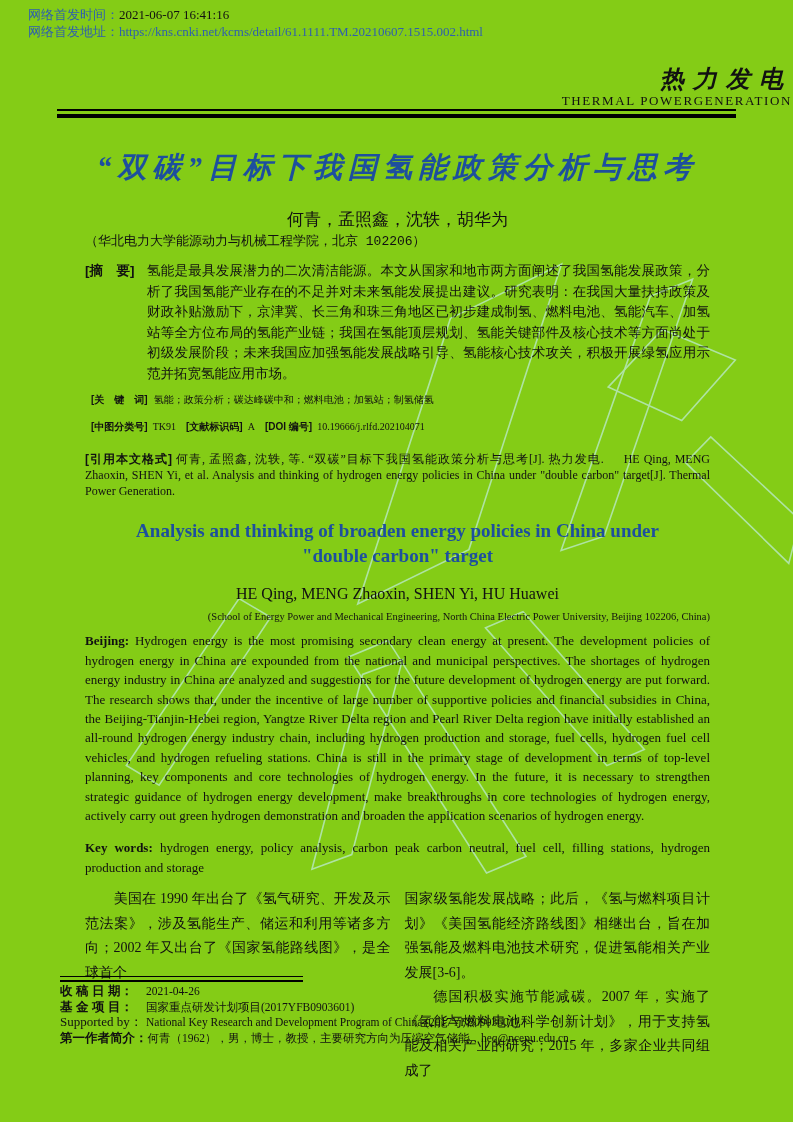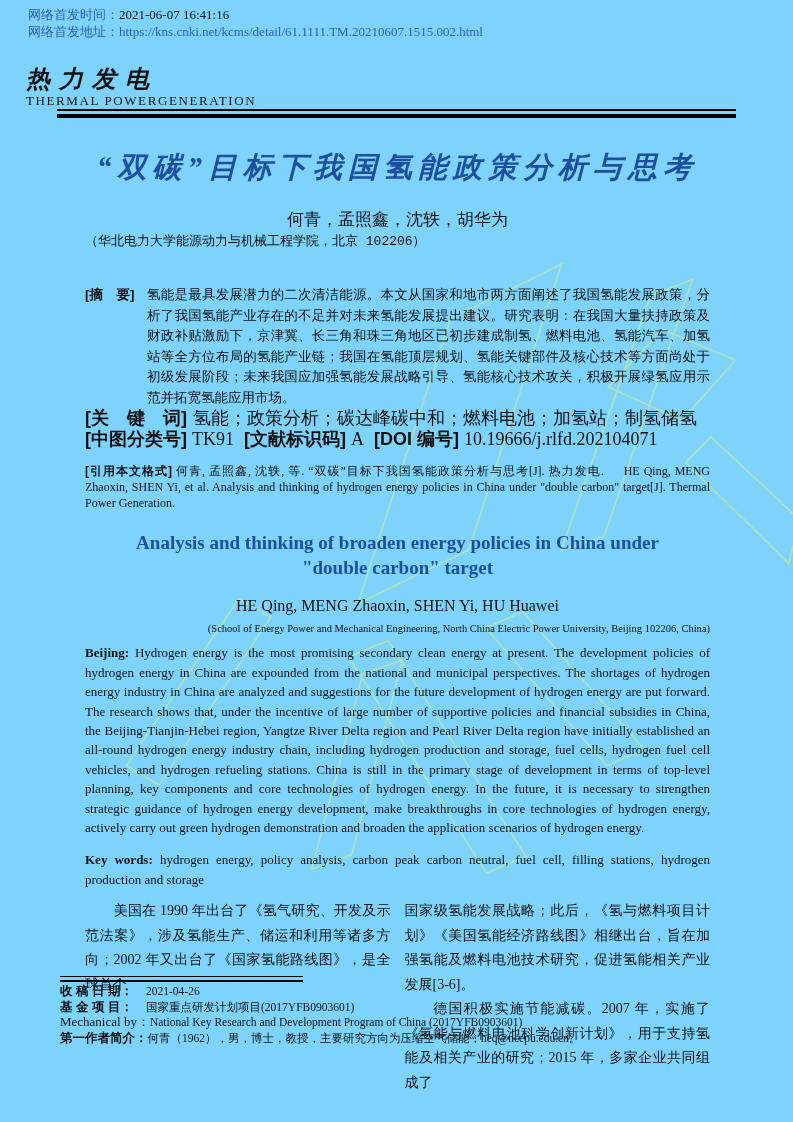--- a/index.html
+++ b/index.html
@@ -1,46 +1,46 @@
 <!DOCTYPE html>
 <html><head>
 <meta charset="utf-8">
 <style>
   html,body { margin:0; padding:0; background:#e8e8e8; }
   .page {
     position:relative; width:793px; height:1122px; margin:0 auto;
-    background:#7dd3fc; color:#111;
+    background:#84cc16; color:#111;
     font-family:"Liberation Serif","DejaVu Serif",serif;
     overflow:hidden;
   }
   
   .watermark { position:absolute; left:0; top:0; pointer-events:none; z-index:0; }
   
   .top-info { position:absolute; top:6px; left:28px; font-size:13px; line-height:17px; z-index:2; }
   .blue { color:#2e5fae; }
   
-  .header { position:absolute; top:66px; left:0; right:16px; text-align:left; z-index:2;padding-left:26px; }
+  .header { position:absolute; top:66px; left:0; right:1px; text-align:right; z-index:2;padding-left:26px; }
   .j-cn { font-size:24px; font-weight:bold; font-style:italic; letter-spacing:9px; line-height:26px; }
   .j-en { font-size:13px; letter-spacing:1.6px; line-height:15px; margin-top:1px; }
   .rules { position:absolute; top:109px; left:57px; right:57px; z-index:2; }
   .rules .r1 { border-top:2px solid #000; }
   .rules .r2 { border-top:4.5px solid #000; margin-top:2.5px; }
   
   .content { position:absolute; top:138px; left:85px; width:625px; z-index:1; }
   .title-cn {
     margin:10px 0 12px; text-align:center; font-size:29px; line-height:38px;
     font-weight:bold; font-style:italic; letter-spacing:6px; color:#1d4f9e;
   }
   .authors-cn { margin-top:24px; text-align:center; font-size:17px; line-height:19px; }
   .affil-cn   { margin-top:5px;  text-align:left; font-size:13px; line-height:15px;font-family:Liberation Mono, monospace; }
   .label-hei { font-family:"Liberation Sans","DejaVu Sans",sans-serif; font-weight:bold; }
-  .abstract-row { margin-top:36px; display:flex; font-size:13.5px; line-height:20.5px; }
+  .abstract-row { margin-top:12px; display:flex; font-size:13.5px; line-height:20.5px; }
   .ab-label { flex:0 0 62px; }
   .ab-text  { flex:1; text-align:justify; }
-  .kv-line  { margin:0; font-size:18px; line-height:20.5px; }
+  .kv-line  { margin:6px; font-size:10px; line-height:20.5px; }
   .kv-line .label-hei { margin-right:6px; }
   .class-line .label-hei { margin-right:5px; }
   .class-line .val { margin-right:10px; }
   .citation { margin-top:15px; font-size:12px; line-height:15.8px; text-align:justify; }
   .cit-gap { display:inline-block; width:20px; }
   .title-en {
     margin:19px 30px 0; text-align:center; font-size:19px; line-height:25px;
     font-weight:bold; color:#1d4f9e;
   }
   .authors-en { margin-top:17px; text-align:center; font-size:16px; line-height:18px; }
@@ -149,20 +149,20 @@
 
   <div class="footer">
     <div class="f-rule"></div>
     <div class="f-line">
       <span class="f-label">收 稿 日 期：</span><span class="f-val">2021-04-26</span>
     </div>
     <div class="f-line">
       <span class="f-label">基 金 项 目：</span><span class="f-val">国家重点研发计划项目(2017YFB0903601)</span>
     </div>
     <div class="f-line">
-      <span class="f-label-en">Mechanical by：</span><span class="f-val">National Key Research and Development Program of China (2017YFB0903601)</span>
+      <span class="f-label-en">Supported by：</span><span class="f-val">National Key Research and Development Program of China (2017YFB0903601)</span>
     </div>
     <div class="f-line">
       <span class="f-label">第一作者简介：</span><span class="f-val">何青（1962），男，博士，教授，主要研究方向为压缩空气储能，heq@ncepu.edu.cn。</span>
     </div>
   </div>
 
 </div>
 
 </body></html>

